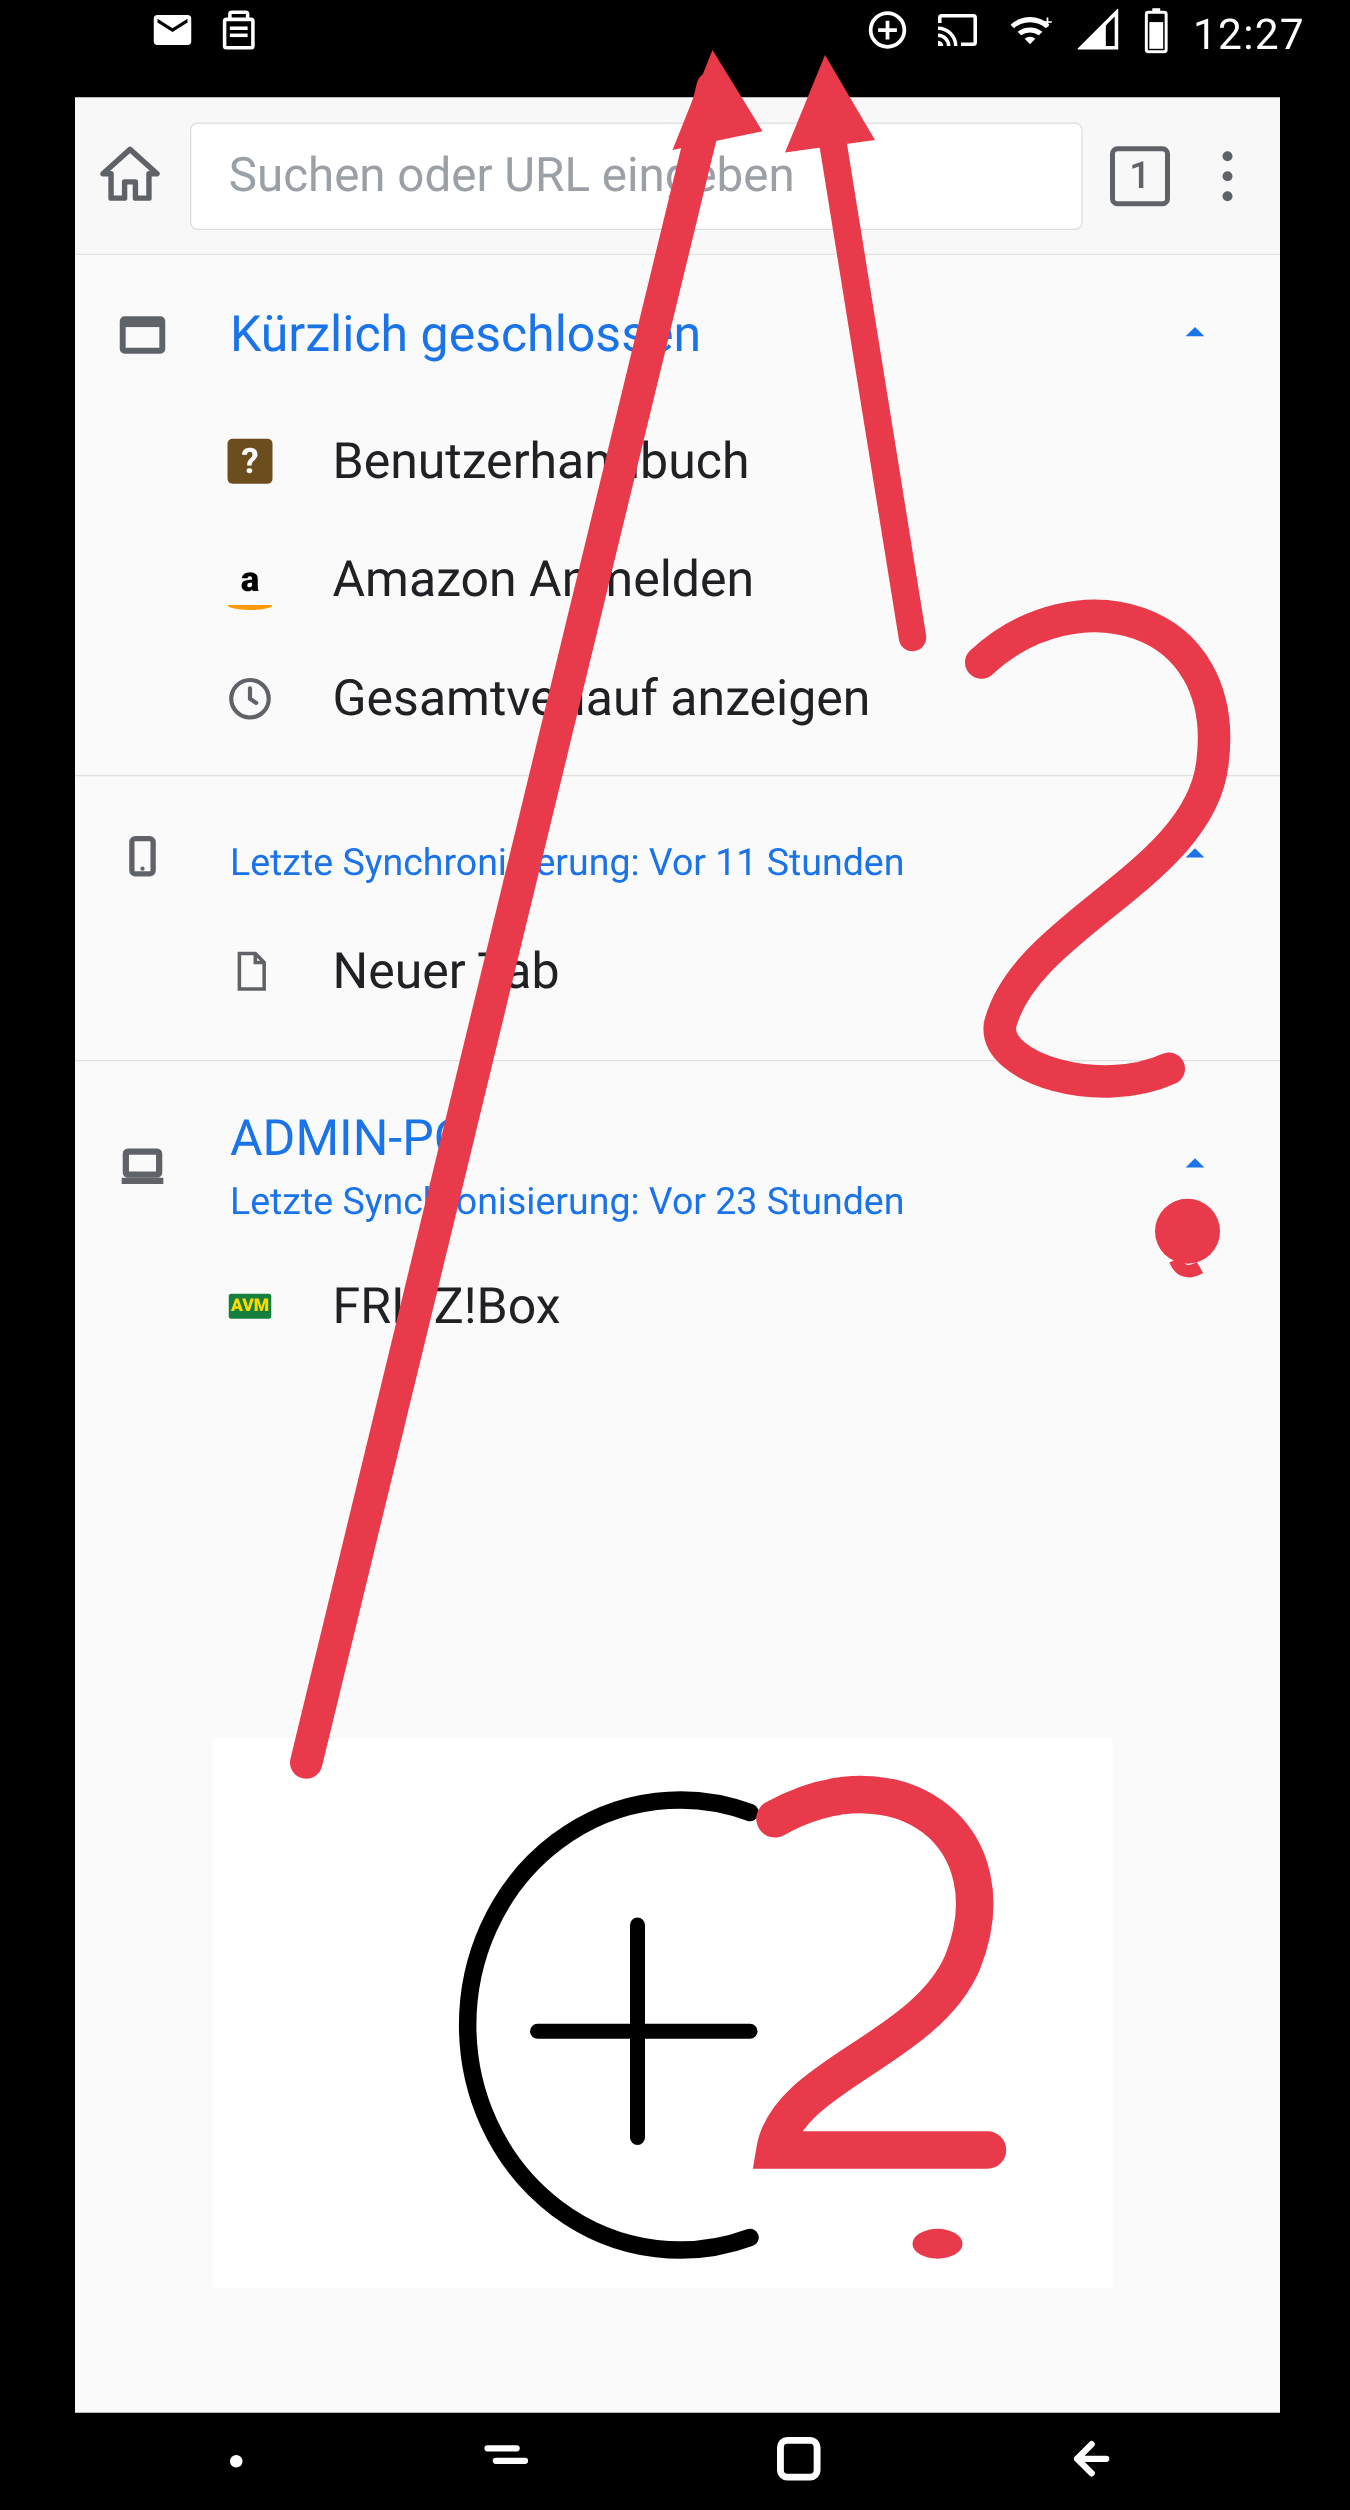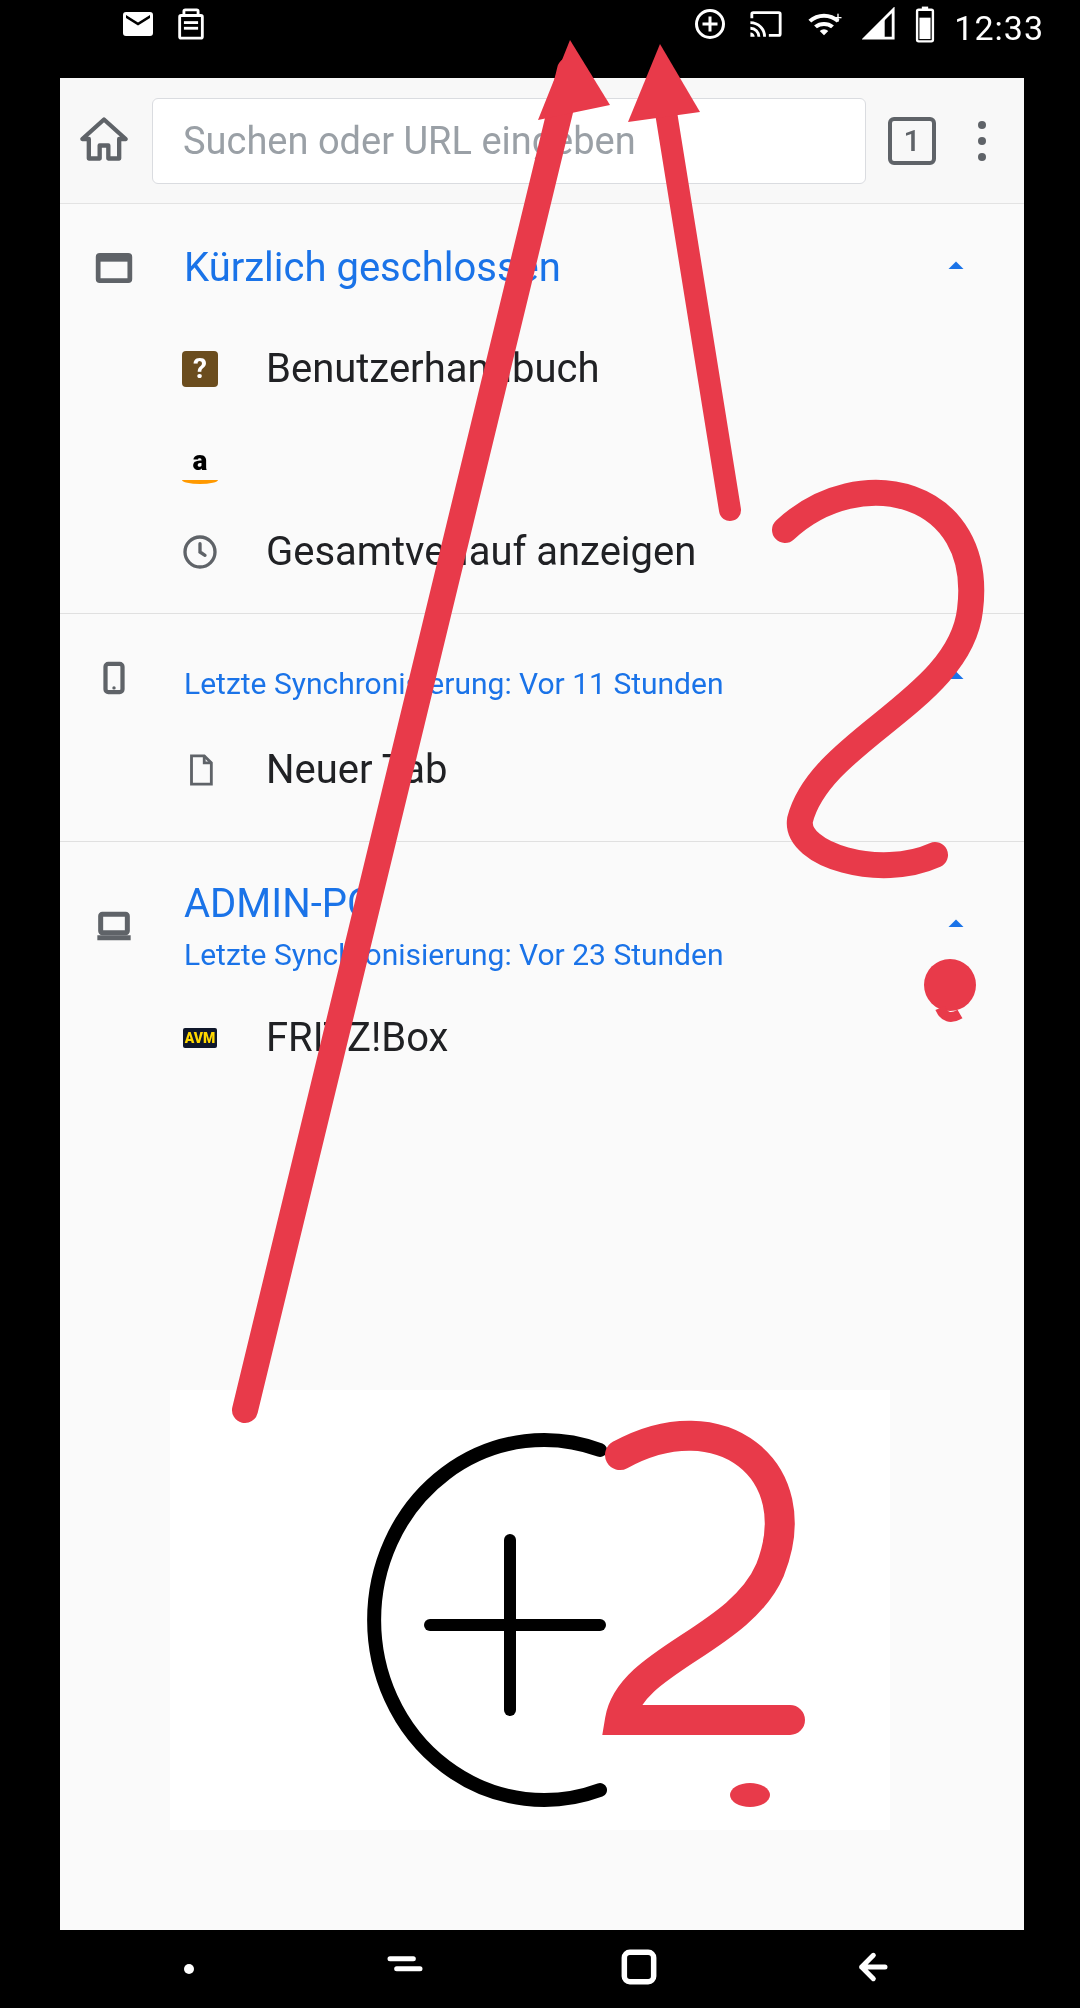--- a/index.html
+++ b/index.html
@@ -98,21 +98,21 @@
   }
   .row .favicon {
     width: 40px; height: 40px;
     display:flex; align-items:center; justify-content:center;
     font-size: 28px;
   }
   .row .label { font-size: 40px; color:#202124; }
   .fav-help { background:#6b4d1e; color:#fff; border-radius:4px; font-weight:700; width:36px; height:36px; display:flex;align-items:center;justify-content:center; }
   .fav-amazon { font-weight:900; color:#000; position:relative; }
   .fav-amazon:after { content:""; position:absolute; left:2px; right:2px; bottom:-4px; height:4px; border-bottom:4px solid #ff9900; border-radius:0 0 50% 50%; }
-  .fav-fritz { background:#0f172a; color:#ffd800; font-size:14px; font-weight:900; padding:2px 2px; border-radius:2px; }
+  .fav-fritz { background:#15803d; color:#ffd800; font-size:14px; font-weight:900; padding:2px 2px; border-radius:2px; }
   .fav-clock svg, .fav-page svg { fill:#5f6368; }
 
   
   .sketch-panel {
     position:absolute;
     left: 170px; top: 1390px;
     width: 720px; height: 440px;
     background:#fff;
   }
 
@@ -173,21 +173,21 @@
           <path d="M2 22h14V8z"></path>
         </svg>
     </span>
     <span>
       <svg width="22" height="38" viewBox="0 0 12 24">
           <rect x="1" y="3" width="10" height="20" rx="1" fill="none" stroke="#fff" stroke-width="1.5"></rect>
           <rect x="4" y="1" width="4" height="2"></rect>
           <rect x="2.5" y="8" width="7" height="13.5"></rect>
         </svg>
     </span>
-    <span class="clock">12:33</span>
+    <span class="clock">12:27</span>
   </div>
 </div>
 
 <div class="screen">
 
   <div class="toolbar">
     <div class="home-btn">
       <svg viewBox="0 0 24 24">
           <path d="M12 3l10 9h-3v9h-5v-6h-4v6H5v-9H2z" fill="none" stroke="#5f6368" stroke-width="2" stroke-linejoin="round"></path>
         </svg>
@@ -224,20 +224,21 @@
 
     <div class="row">
       <div class="favicon">
           <div class="fav-help">?</div>
         </div>
       <div class="label">Benutzerhandbuch</div>
     </div>
 
     <div class="row">
       <div class="favicon fav-amazon">a</div>
+      <div class="label">Amazon Anmelden</div>
     </div>
 
     <div class="row">
       <div class="favicon fav-clock">
         <svg width="40" height="40" viewBox="0 0 24 24">
             <circle cx="12" cy="12" r="9" fill="none" stroke="#5f6368" stroke-width="2"></circle>
             <path d="M12 7v5l3 2" fill="none" stroke="#5f6368" stroke-width="2" stroke-linecap="round"></path>
           </svg>
       </div>
       <div class="label">Gesamtverlauf anzeigen</div>

